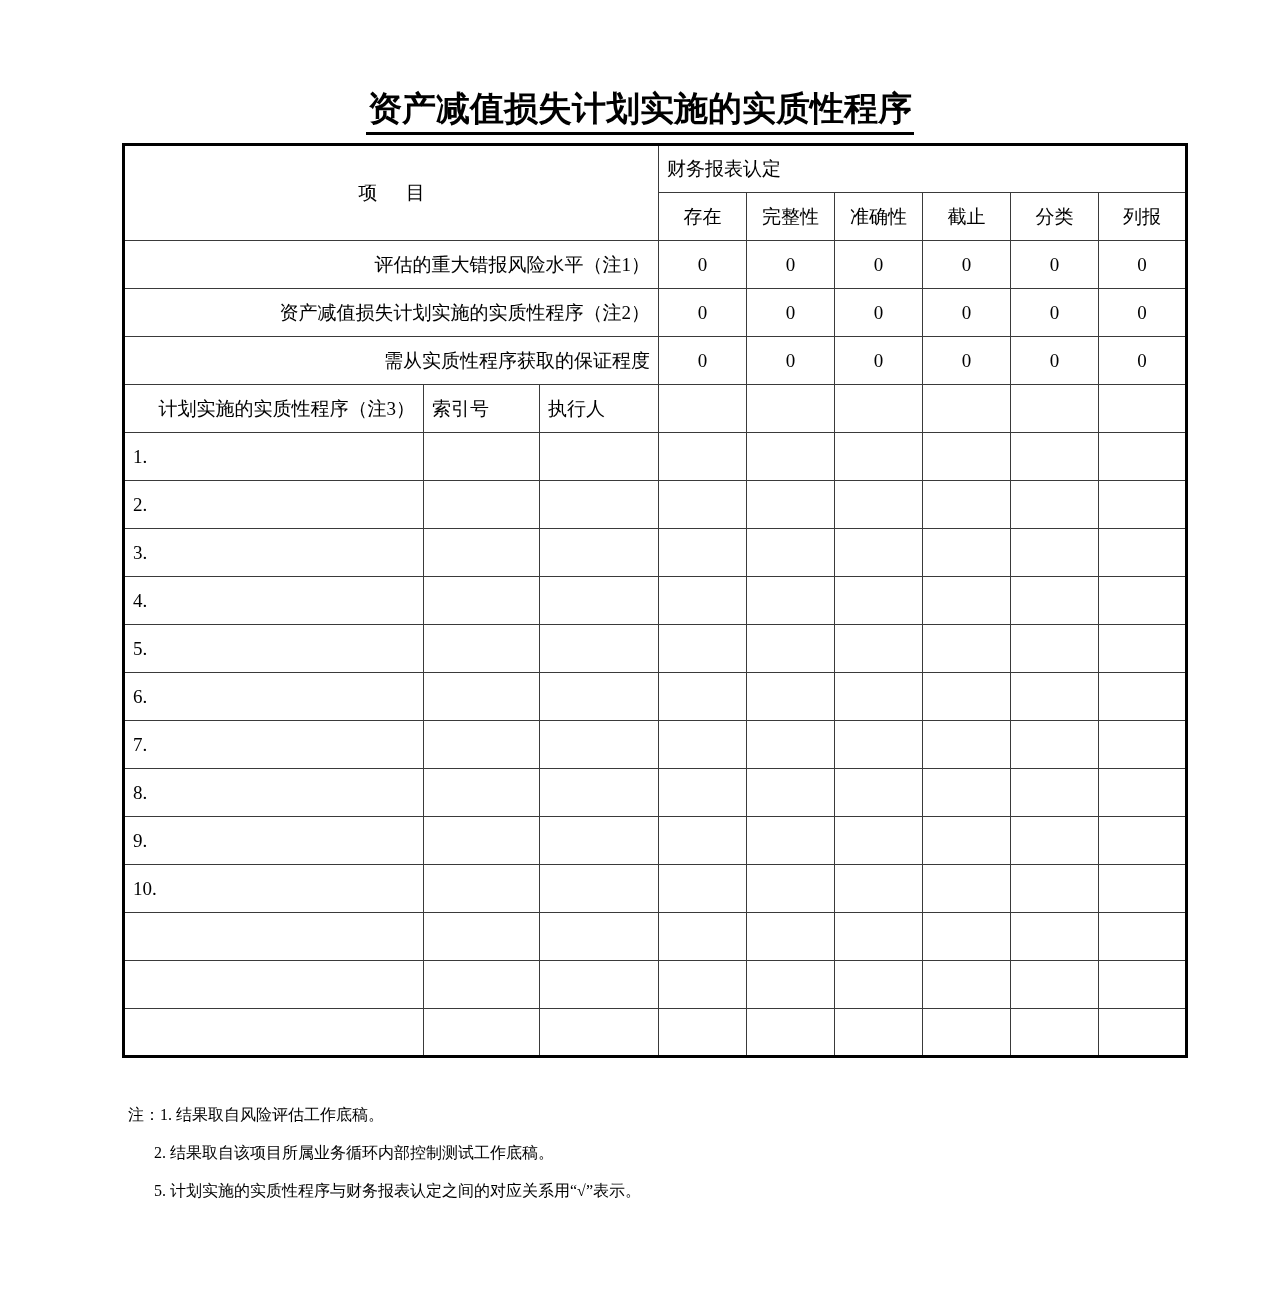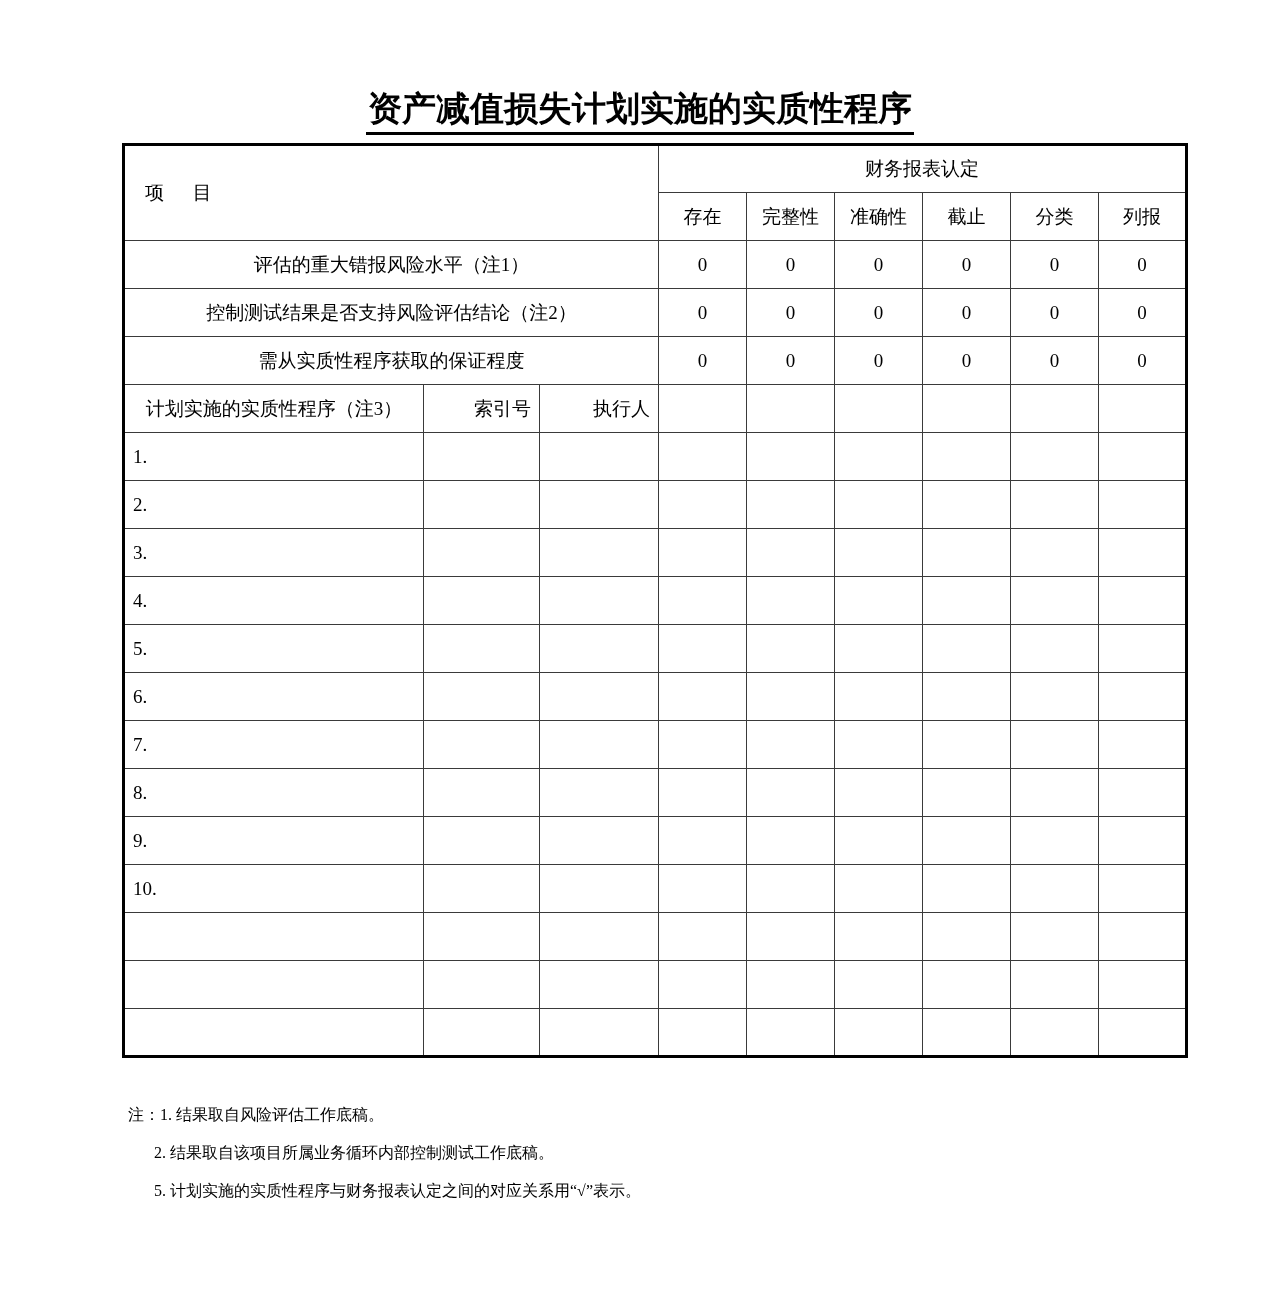--- a/index.html
+++ b/index.html
@@ -57,44 +57,44 @@
     border: 1px solid #3a3a3a;
     font-size: 19px;
     line-height: 24px;
     padding: 0 8px;
     vertical-align: middle;
     height: 48px;
     box-sizing: border-box;
   }
 
   
-  .c { text-align: right; }
+  .c { text-align: left; }
 
   .item-head {
+    text-align: center;
     font-size: 20px;
     letter-spacing: 12px;
     text-indent: 12px;
     margin-top: 13px;
   }
   .assert-head {
-    text-align: center;
     font-size: 20px;
   }
   .sub-head {
     text-align: center;
     font-size: 19px;
     height: 48px;
     margin-left: 10px;
   }
   .zero {
     text-align: center;
     font-size: 19px;
   }
   .row-label {
-    text-align: center;
+    text-align: right;
     font-size: 19px;
   }
   .num-cell {
     text-align: left;
     font-size: 19px;
   }
 
   
   .notes {
     position: absolute;
@@ -148,21 +148,21 @@
         <td class="row-label" colspan="3">评估的重大错报风险水平（注1）</td>
         <td class="zero">0</td>
         <td class="zero">0</td>
         <td class="zero">0</td>
         <td class="zero">0</td>
         <td class="zero">0</td>
         <td class="zero">0</td>
       </tr>
 
       <tr>
-        <td class="row-label" colspan="3">控制测试结果是否支持风险评估结论（注2）</td>
+        <td class="row-label" colspan="3">资产减值损失计划实施的实质性程序（注2）</td>
         <td class="zero">0</td>
         <td class="zero">0</td>
         <td class="zero">0</td>
         <td class="zero">0</td>
         <td class="zero">0</td>
         <td class="zero">0</td>
       </tr>
 
       <tr>
         <td class="row-label" colspan="3">需从实质性程序获取的保证程度</td>

